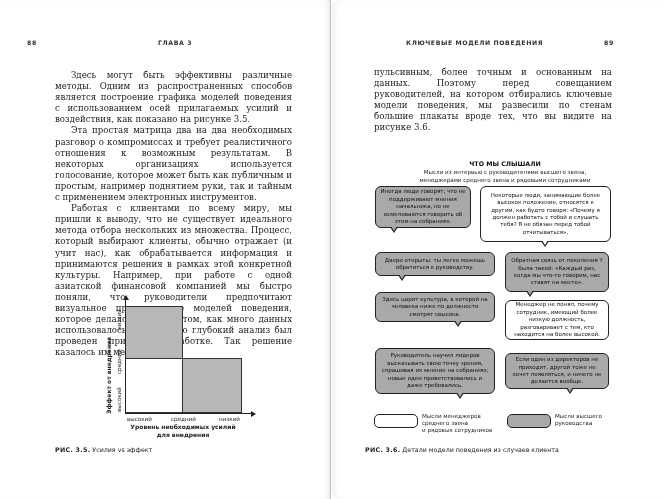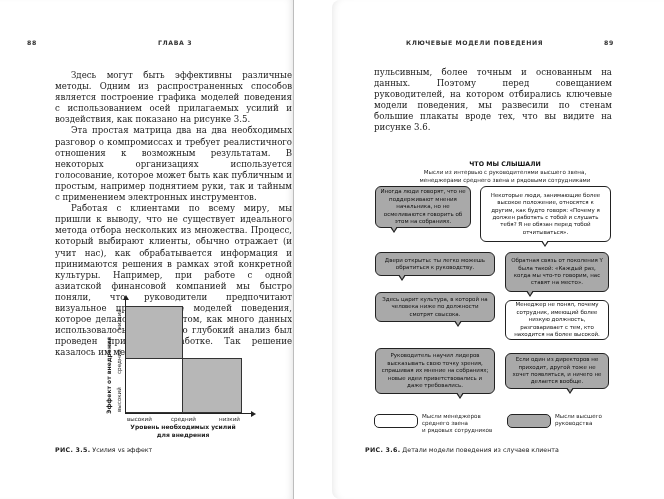--- a/index.html
+++ b/index.html
@@ -1,18 +1,18 @@
 <!DOCTYPE html>
 <html><head>
 <meta charset="utf-8">
 <style>
   * { box-sizing: border-box; margin: 0; padding: 0; }
   body { width: 664px; height: 499px; background: #fff; font-family: "DejaVu Serif", serif; color: #1e1e1e; position: relative; overflow: hidden; }
   .page { position: absolute; top: 0; height: 499px; background: #fff; }
-  .page-left { left: 0; width: 294px; border-right: 1px solid #bdbdbd; box-shadow: inset -6px 0 8px -6px rgba(0,0,0,0.15); }
+  .page-left { left: 0; width: 331px; border-right: 1px solid #bdbdbd; box-shadow: inset -6px 0 8px -6px rgba(0,0,0,0.15); }
   .page-right { left: 332px; width: 375px; box-shadow: inset 6px 0 8px -6px rgba(0,0,0,0.12); border-radius: 8px; }
   .running-head { position: absolute; top: 39px; font-family: "DejaVu Sans", sans-serif; font-size: 6.2px; letter-spacing: 0.6px; font-weight: bold; color: #333; }
   .body-text { position: absolute; font-size: 8.6px; line-height: 11.1px; text-align: justify; color: #222; }
   .body-text p { text-indent: 16px; }
   .body-text p.noindent { text-indent: 0; }
   .caption { position: absolute; font-family: "DejaVu Sans", sans-serif; font-size: 6.3px; color: #222; }
   .caption b { letter-spacing: 0.3px; }
   
   .chart { position: absolute; left: 100px; top: 294px; width: 160px; height: 150px; font-family: "DejaVu Sans", sans-serif; }
   .axis-y { position: absolute; left: 25px; top: 4px; width: 1px; height: 116px; background: #222; }

